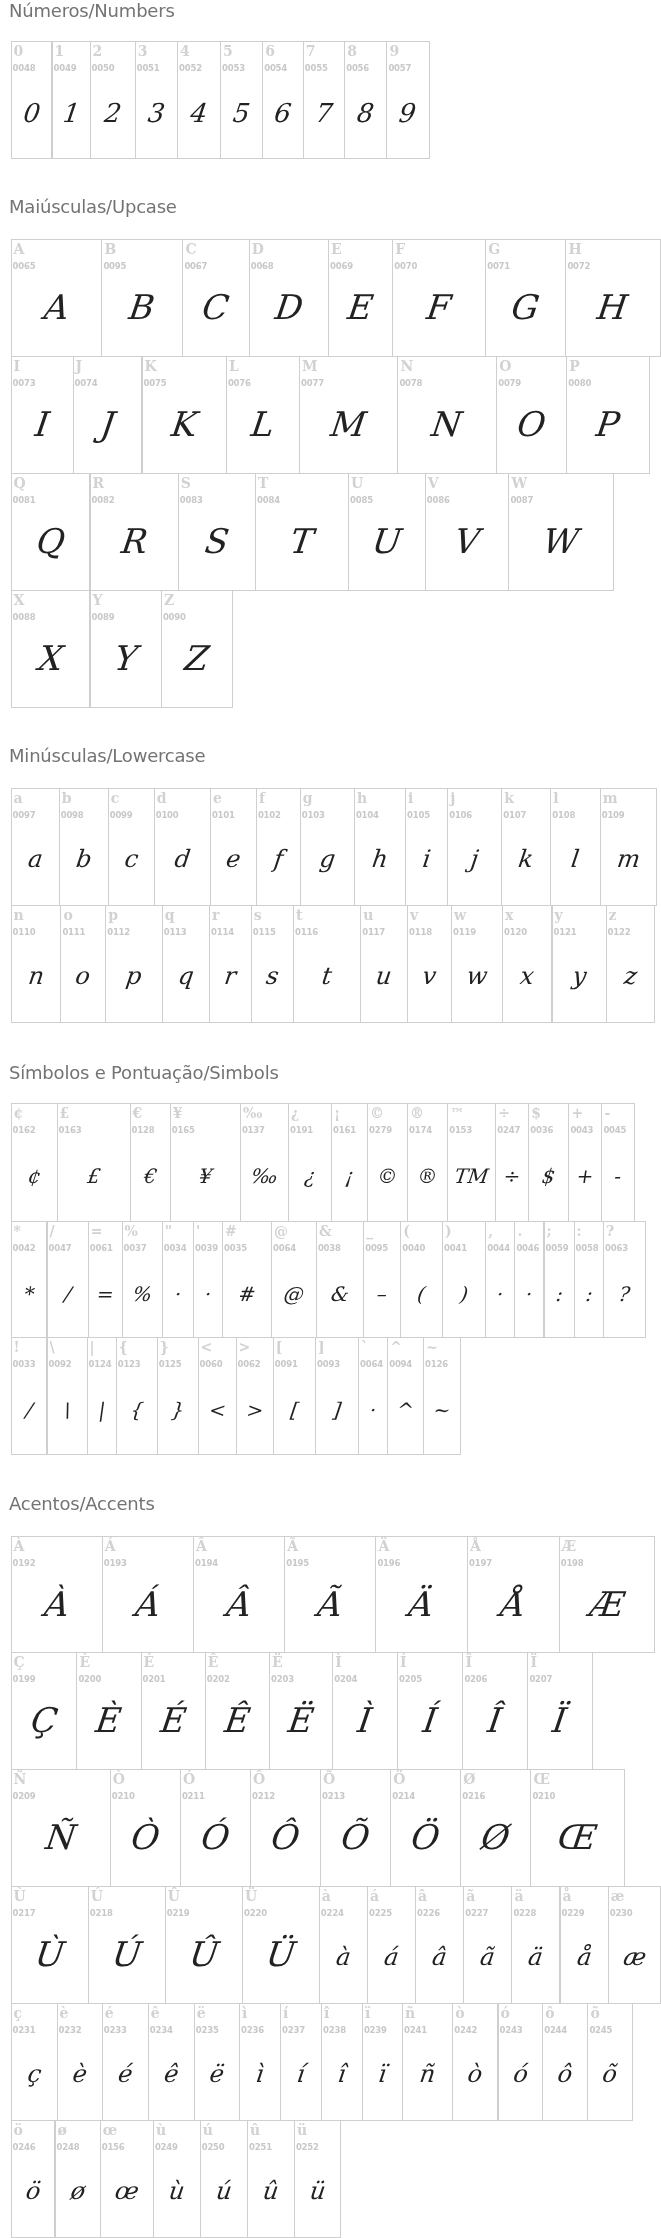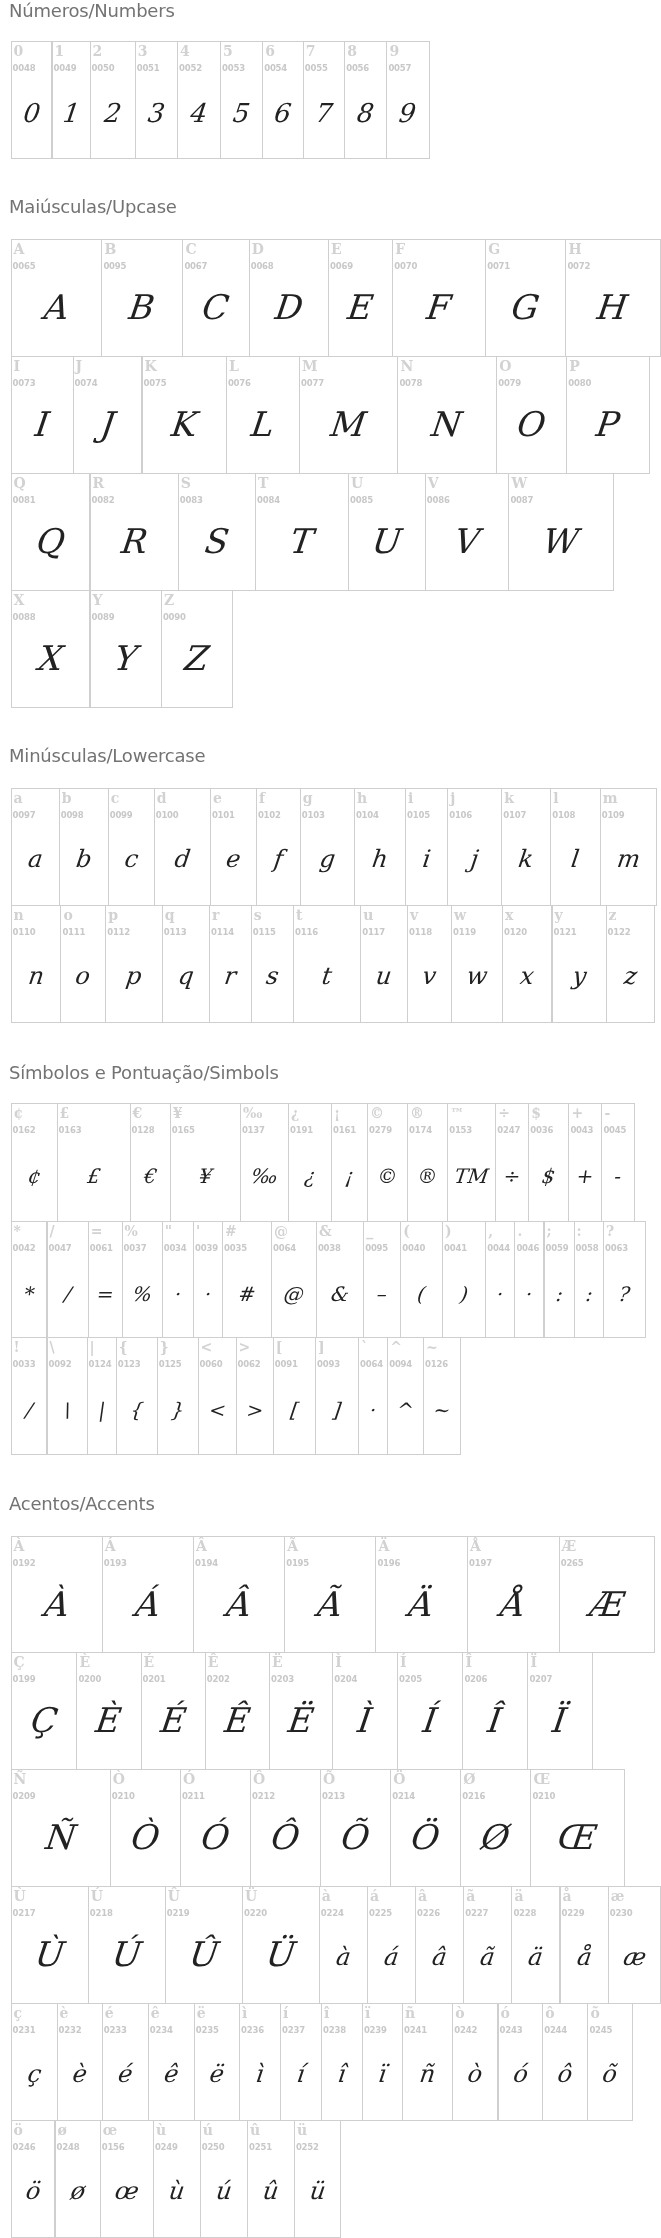--- a/index.html
+++ b/index.html
@@ -573,21 +573,21 @@
       <span class="code">0196</span>
       <span class="glyph">Ä</span>
     </div>
     <div class="cell g-big" style="left: 467px; top: 1536px; width: 92.7px; height: 117px;">
       <span class="lbl">Å</span>
       <span class="code">0197</span>
       <span class="glyph">Å</span>
     </div>
     <div class="cell g-big" style="left: 558.7px; top: 1536px; width: 96.4px; height: 117px;">
       <span class="lbl">Æ</span>
-      <span class="code">0265</span>
+      <span class="code">0198</span>
       <span class="glyph">Æ</span>
     </div>
     <div class="cell g-big" style="left: 10.6px; top: 1652px; width: 66.8px; height: 118px;">
       <span class="lbl">Ç</span>
       <span class="code">0199</span>
       <span class="glyph">Ç</span>
     </div>
     <div class="cell g-big" style="left: 76.4px; top: 1652px; width: 65.2px; height: 118px;">
       <span class="lbl">È</span>
       <span class="code">0200</span>

